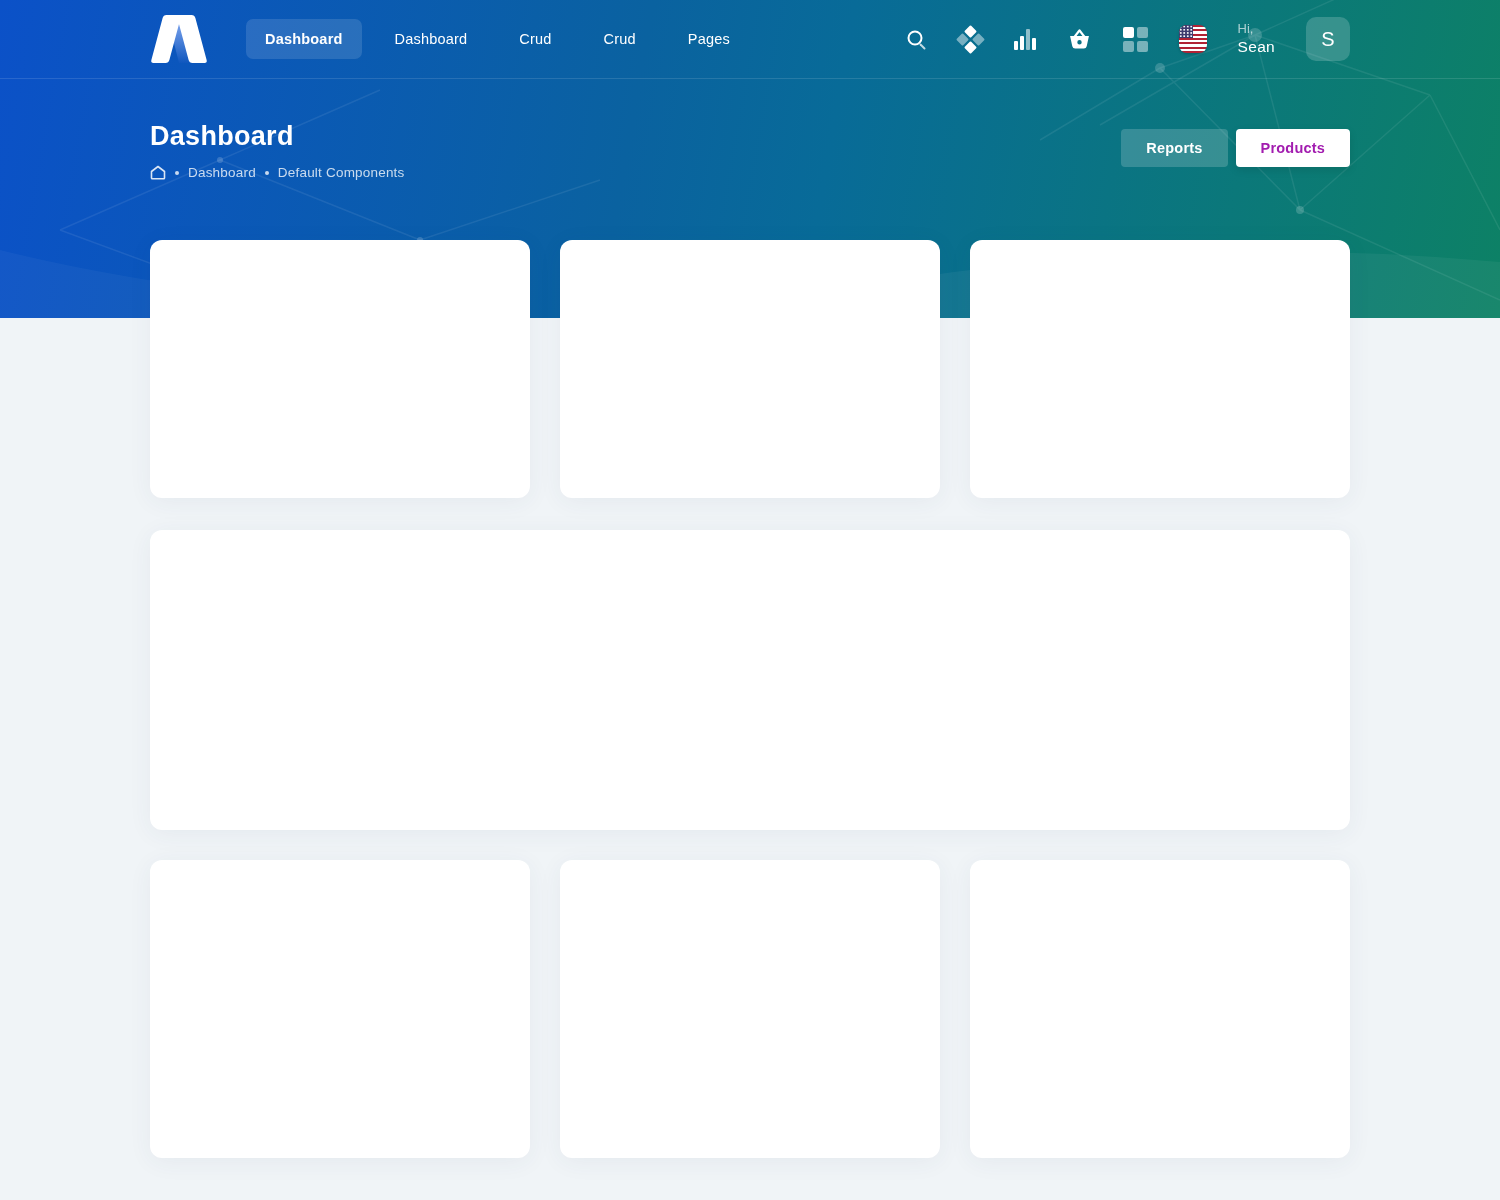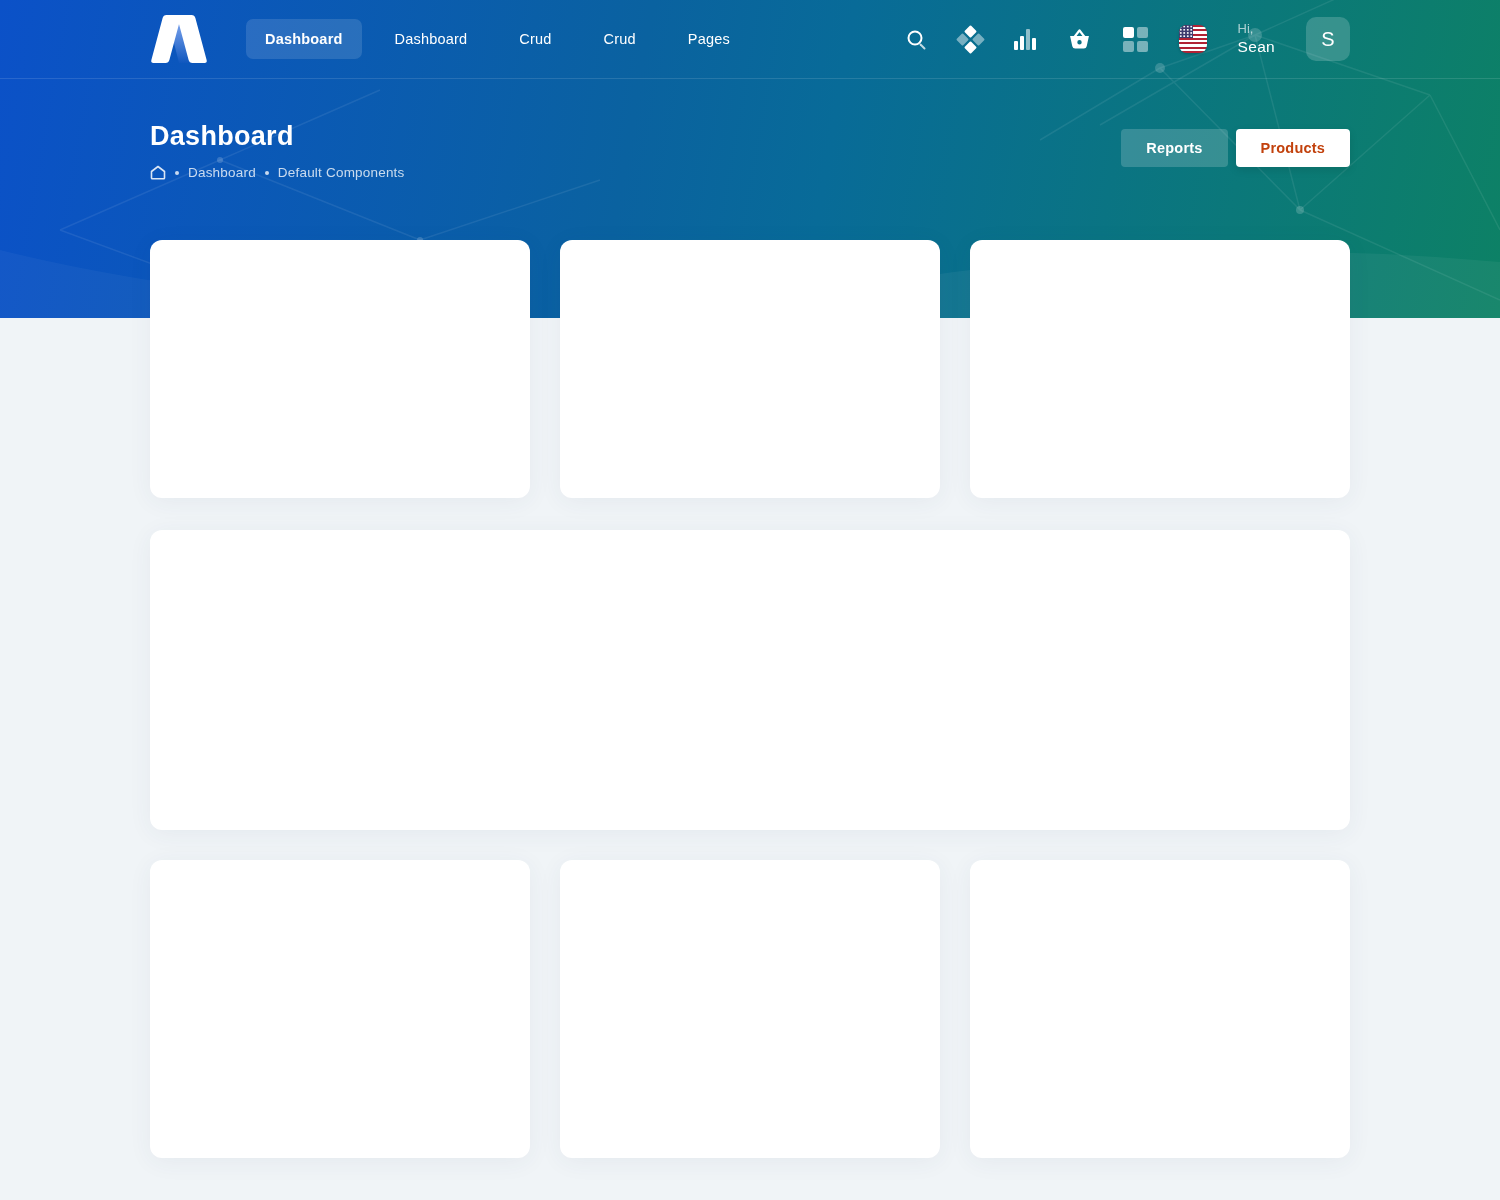--- a/index.html
+++ b/index.html
@@ -98,21 +98,21 @@
   }
   .hero-title { color: #ffffff; font-size: 27px; font-weight: 700; letter-spacing: 0.3px; margin-bottom: 13px; }
   .breadcrumb { display: flex; align-items: center; gap: 9px; font-size: 13.5px; color: rgba(255,255,255,0.78); }
   .breadcrumb .dot { width: 4px; height: 4px; border-radius: 50%; background: rgba(255,255,255,0.78); display: inline-block; }
   .breadcrumb .crumb { cursor: pointer; letter-spacing: 0.2px; }
   .home-icon { display: flex; cursor: pointer; }
 
   .hero-actions { display: flex; gap: 8px; margin-top: 8px; }
   .btn { border: none; border-radius: 4px; padding: 11px 25px; font-size: 14.5px; font-weight: 700; cursor: pointer; font-family: inherit; letter-spacing: 0.2px; }
   .btn-reports { background: rgba(255,255,255,0.18); color: #ffffff; }
-  .btn-products { background: #ffffff; color: #c2410c; box-shadow: 0 3px 8px rgba(0,0,0,0.10); }
+  .btn-products { background: #ffffff; color: #a21caf; box-shadow: 0 3px 8px rgba(0,0,0,0.10); }
 
   
   .main { position: relative; z-index: 3; margin-top: -78px; padding: 0 150px 42px; }
   .cards-row { display: grid; grid-template-columns: repeat(3, 1fr); grid-gap: 30px; }
   .card { background: #ffffff; border-radius: 12px; box-shadow: 0 4px 24px rgba(45, 70, 95, 0.06); }
   .row1 .card { height: 258px; }
   .big-card { height: 300px; margin-top: 32px; }
   .row2 { margin-top: 30px; }
   .row2 .card { height: 298px; }
 </style>

